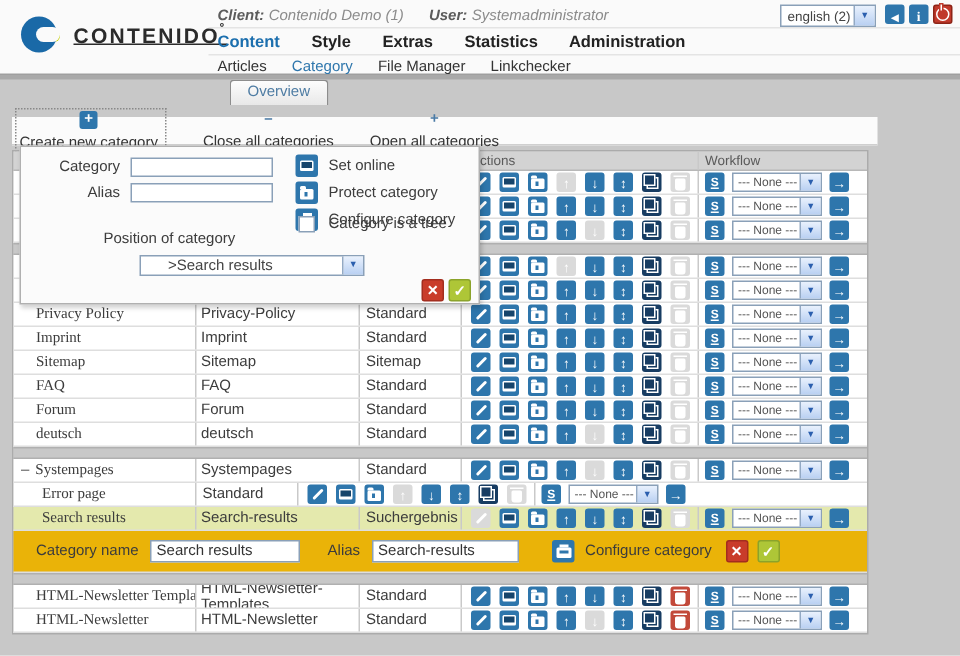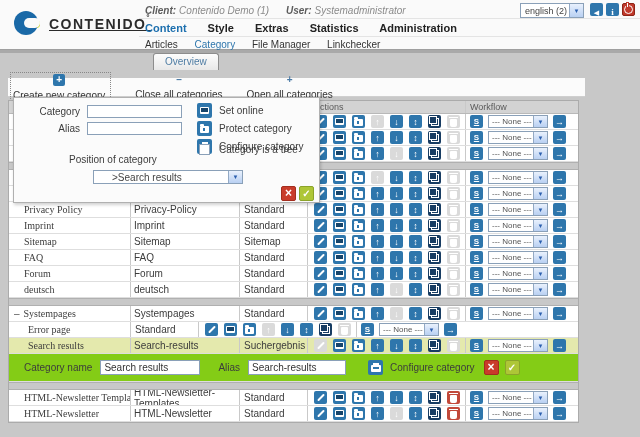--- a/index.html
+++ b/index.html
@@ -95,21 +95,21 @@
   .c.wf{width:112px;border-right:none;padding-left:4px;gap:5px;}
   .ind0 .c.name{padding-left:5px;}
   .ind1 .c.name{padding-left:15px;}
   .ind2 .c.name{padding-left:19px;}
   .expander{color:#555;margin-right:4px;cursor:pointer;}
   .expander:empty{display:none;}
   .nm{cursor:pointer;white-space:nowrap;font-family:Liberation Serif, serif;}
   .wfsel{width:60px;height:13px;font-size:8px;padding-left:3px;color:#555;}
   .tsep{height:8px;background:#c8c8c8;border-top:1px solid #b0b0b0;border-bottom:1px solid #b0b0b0;box-sizing:border-box;}
   
-  .editrow{display:flex;align-items:center;height:28px;background:#84cc16;border-bottom:1px solid #dedede;box-sizing:border-box;font-size:10px;color:#3c3c3c;padding-left:15px;}
+  .editrow{display:flex;align-items:center;height:28px;background:#eab308;border-bottom:1px solid #dedede;box-sizing:border-box;font-size:10px;color:#3c3c3c;padding-left:15px;}
   .inp{box-sizing:border-box;border:1px solid #8aa0b8;height:15px;font-size:10px;font-family:"Liberation Sans",sans-serif;padding:0 3px;color:#333;}
   .editrow .lbl{margin-right:8px;white-space:nowrap;}
   .editrow .w100{width:100px;margin-right:18px;}
   .editrow .w98{width:98px;}
   .editrow .cfg{margin-left:22px;}
   .editrow .lbl2{margin-left:7px;white-space:nowrap;}
   .editrow .btnx{margin-left:9px;}
   .editrow .btnok{margin-left:6px;}
 
   

